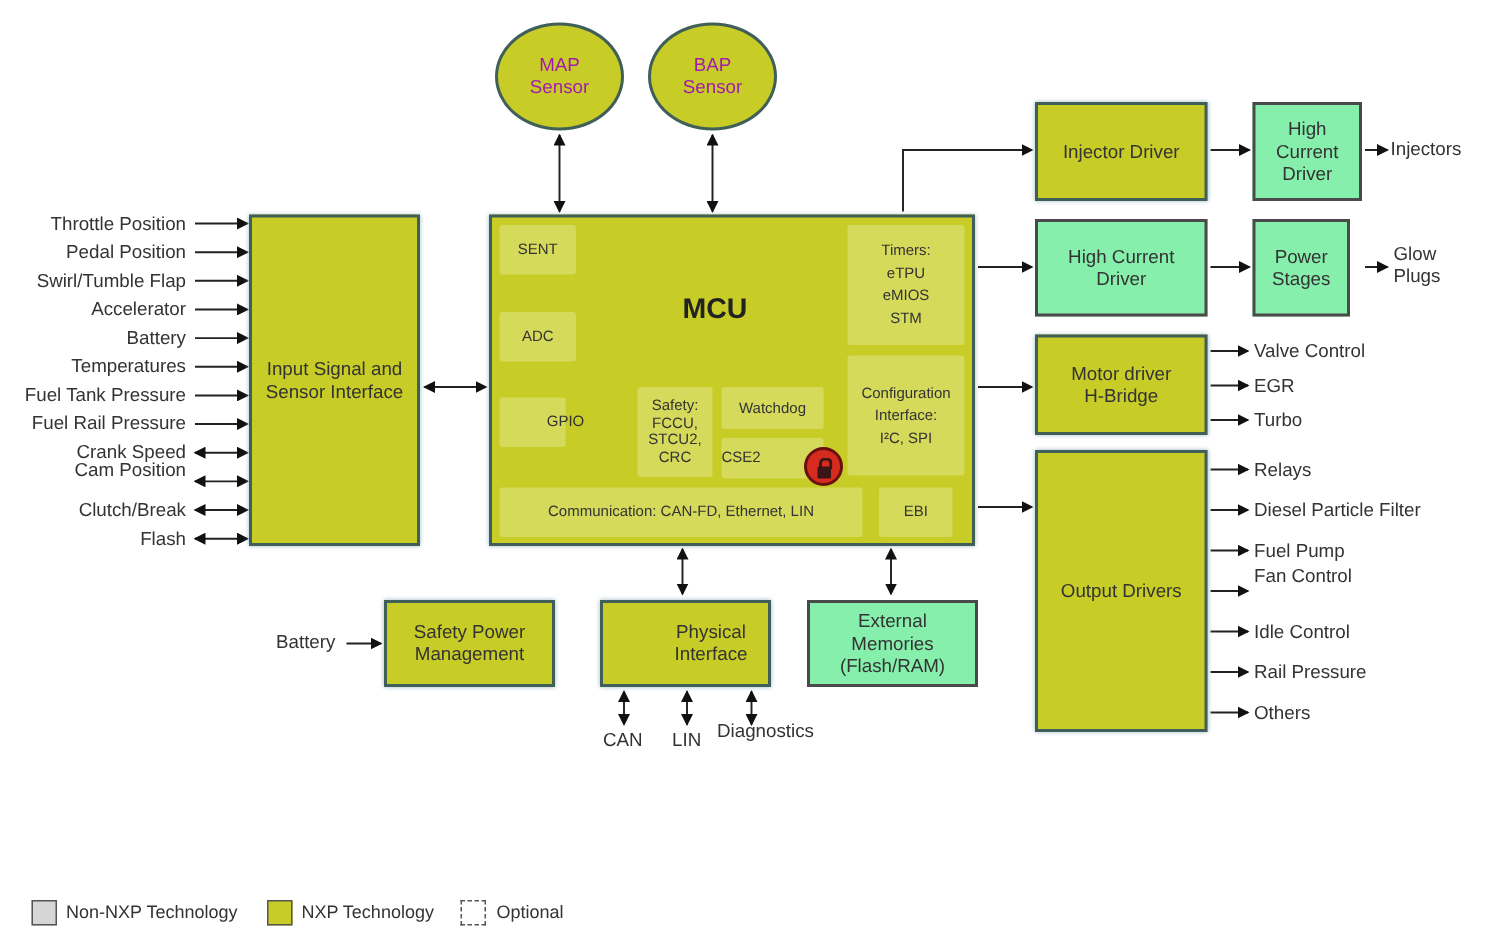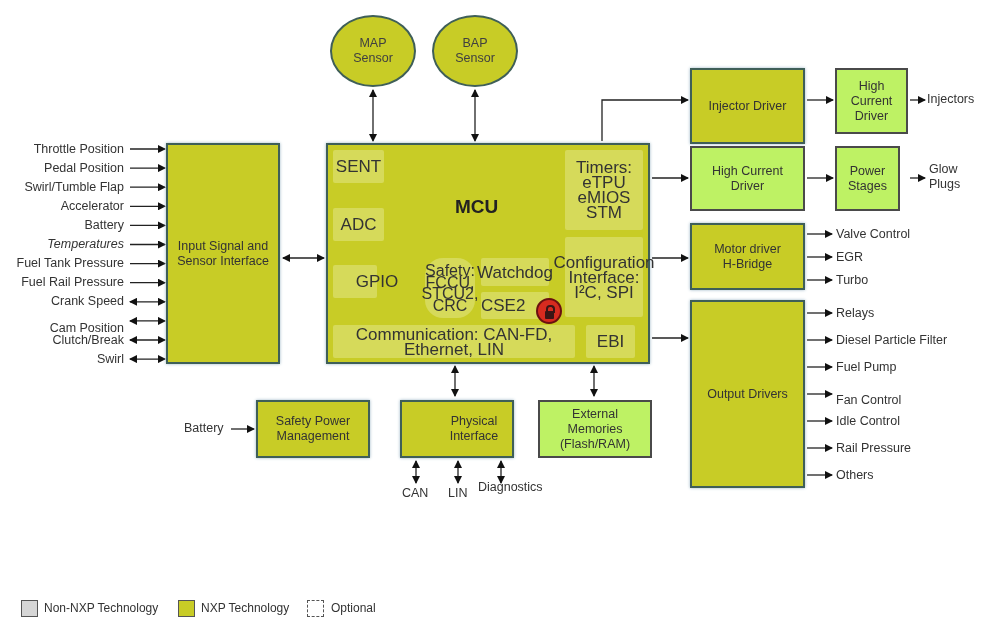--- a/index.html
+++ b/index.html
@@ -1,25 +1,25 @@
 <!DOCTYPE html>
 <html><head>
 <meta charset="utf-8">
 <style>
   html, body { margin:0; padding:0; background:#ffffff; }
   body { width:999px; height:630px; position:relative; overflow:hidden;
          font-family:"Liberation Sans", sans-serif; color:#222; }
   .blk { position:absolute; box-sizing:border-box; display:flex; align-items:center; justify-content:center;
          text-align:center; font-size:12.5px; line-height:15px; color:#333; }
   .nxp { background:#c8cc26; border:2px solid #3f5f58; box-shadow:0 0 3px #9fb8c8; }
-  .non { background:#bef264; border:2px solid #4a4a4a; }
+  .non { background:#86efac; border:2px solid #4a4a4a; }
   .sub { position:absolute; box-sizing:border-box; background:#d6da5a; display:flex; align-items:center; justify-content:center;
-         text-align:center; font-size:17px; line-height:15px; color:#333; border-radius:2px; }
+         text-align:center; font-size:10px; line-height:15px; color:#333; border-radius:2px; }
   .circle { position:absolute; border-radius:50%; background:#c8cc26; border:2px solid #3f5f58; box-sizing:border-box;
-            display:flex; align-items:center; justify-content:center; text-align:center; font-size:12.5px; line-height:15px; color:#404040; }
+            display:flex; align-items:center; justify-content:center; text-align:center; font-size:12.5px; line-height:15px; color:#a21caf; }
   .lbl { position:absolute; font-size:12.5px; color:#333; white-space:nowrap; line-height:15px; }
   .lbl.r { text-align:right; }
   svg.wires { position:absolute; left:0; top:0; }
   .mcu-title { position:absolute; font-size:19px; font-weight:bold; color:#222; }
   .lock { position:absolute; width:26px; height:26px; border-radius:50%; background:#d62b1f; border:2px solid #6a1010; box-sizing:border-box; }
   .lock .body { position:absolute; left:7px; top:11px; width:9px; height:8px; background:#3a1515; border-radius:1px; }
   .lock .shackle { position:absolute; left:8px; top:5px; width:5px; height:6px; border:2px solid #3a1515; border-bottom:none; border-radius:4px 4px 0 0; }
   .legend-swatch { position:absolute; width:17px; height:17px; box-sizing:border-box; }
 </style>
 </head>
@@ -73,27 +73,27 @@
       <polyline points="501,461 501,483" marker-end="url(#ah)" marker-start="url(#ah)"></polyline>
     </g>
 </svg>
 
 <div id="left-labels">
     <div class="lbl r" style="right: 875px; top: 141.5px;">Throttle Position</div>
     <div class="lbl r" style="right: 875px; top: 160.6px;">Pedal Position</div>
     <div class="lbl r" style="right: 875px; top: 179.7px;">Swirl/Tumble Flap</div>
     <div class="lbl r" style="right: 875px; top: 198.8px;">Accelerator</div>
     <div class="lbl r" style="right: 875px; top: 217.9px;">Battery</div>
-    <div class="lbl r" style="right: 875px; top: 237px; font-style: italic;">Temperatures</div>
+    <div class="lbl r" style="right: 875px; top: 237px;">Temperatures</div>
     <div class="lbl r" style="right: 875px; top: 256.1px;">Fuel Tank Pressure</div>
     <div class="lbl r" style="right: 875px; top: 275.2px;">Fuel Rail Pressure</div>
     <div class="lbl r" style="right: 875px; top: 294.3px;">Crank Speed</div>
-    <div class="lbl r" style="right: 875px; top: 321px;">Cam Position</div>
+    <div class="lbl r" style="right: 875px; top: 306px;">Cam Position</div>
     <div class="lbl r" style="right: 875px; top: 332.5px;">Clutch/Break</div>
-    <div class="lbl r" style="right: 875px; top: 351.6px;">Swirl</div>
+    <div class="lbl r" style="right: 875px; top: 351.6px;">Flash</div>
   </div>
 
 <div class="blk nxp" style="left:166px;top:143px;width:114px;height:221px;">
   <div>
       <div>Input Signal and</div>
       <div>Sensor Interface</div>
     </div>
 </div>
 
 <div class="circle" style="left:330px;top:15px;width:86px;height:72px;">
@@ -107,21 +107,21 @@
       <div>BAP</div>
       <div>Sensor</div>
     </div>
 </div>
 
 <div class="blk nxp" style="left:326px;top:143px;width:324px;height:221px;"></div>
 <div class="mcu-title" style="left:455px;top:196px;">MCU</div>
 <div class="sub" style="left:333px;top:150px;width:51px;height:33px;">SENT</div>
 <div class="sub" style="left:333px;top:208px;width:51px;height:33px;">ADC</div>
 <div class="sub" style="left:333px;top:265px;width:30px;height:33px;padding-left:44px;">GPIO</div>
-<div class="sub" style="left:425px;top:258px;width:50px;height:60px;font-size:16px;line-height:11.5px;border-radius:18px;">
+<div class="sub" style="left:425px;top:258px;width:50px;height:60px;font-size:10px;line-height:11.5px;">
   <div>
       <div>Safety:</div>
       <div>FCCU,</div>
       <div>STCU2,</div>
       <div>CRC</div>
     </div>
 </div>
 <div class="sub" style="left:481px;top:258px;width:68px;height:28px;">Watchdog</div>
 <div class="sub" style="left:481px;top:292px;width:68px;height:27px;justify-content:flex-start;">
     <span>CSE2</span>
@@ -141,21 +141,21 @@
 <div class="sub" style="left:565px;top:237px;width:78px;height:80px;">
   <div>
       <div>Configuration</div>
       <div>Interface:</div>
       <div>I²C, SPI</div>
     </div>
 </div>
 <div class="sub" style="left:333px;top:325px;width:242px;height:33px;">Communication: CAN-FD, Ethernet, LIN</div>
 <div class="sub" style="left:586px;top:325px;width:49px;height:33px;">EBI</div>
 
-<div class="blk nxp" style="left:690px;top:68px;width:115px;height:76px;">Injector Driver</div>
+<div class="blk nxp" style="left:690px;top:68px;width:115px;height:66px;">Injector Driver</div>
 <div class="blk non" style="left:835px;top:68px;width:73px;height:66px;">
   <div>
       <div>High</div>
       <div>Current</div>
       <div>Driver</div>
     </div>
 </div>
 <div class="lbl" style="left:927px;top:92px;">Injectors</div>
 
 <div class="blk non" style="left:690px;top:146px;width:115px;height:65px;">
@@ -185,21 +185,21 @@
     <div class="lbl" style="left: 836px; top: 226.5px;">Valve Control</div>
     <div class="lbl" style="left: 836px; top: 249.5px;">EGR</div>
     <div class="lbl" style="left: 836px; top: 272.5px;">Turbo</div>
   </div>
 
 <div class="blk nxp" style="left:690px;top:300px;width:115px;height:188px;">Output Drivers</div>
 <div id="driver-labels">
     <div class="lbl" style="left: 836px; top: 305.5px;">Relays</div>
     <div class="lbl" style="left: 836px; top: 332.5px;">Diesel Particle Filter</div>
     <div class="lbl" style="left: 836px; top: 359.5px;">Fuel Pump</div>
-    <div class="lbl" style="left: 836px; top: 393px; text-align: center;">Fan Control</div>
+    <div class="lbl" style="left: 836px; top: 377px; text-align: center;">Fan Control</div>
     <div class="lbl" style="left: 836px; top: 413.5px;">Idle Control</div>
     <div class="lbl" style="left: 836px; top: 440.5px;">Rail Pressure</div>
     <div class="lbl" style="left: 836px; top: 467.5px;">Others</div>
   </div>
 
 <div class="lbl" style="left:184px;top:421px;">Battery</div>
 <div class="blk nxp" style="left:256px;top:400px;width:114px;height:58px;">
   <div>
       <div>Safety Power</div>
       <div>Management</div>

